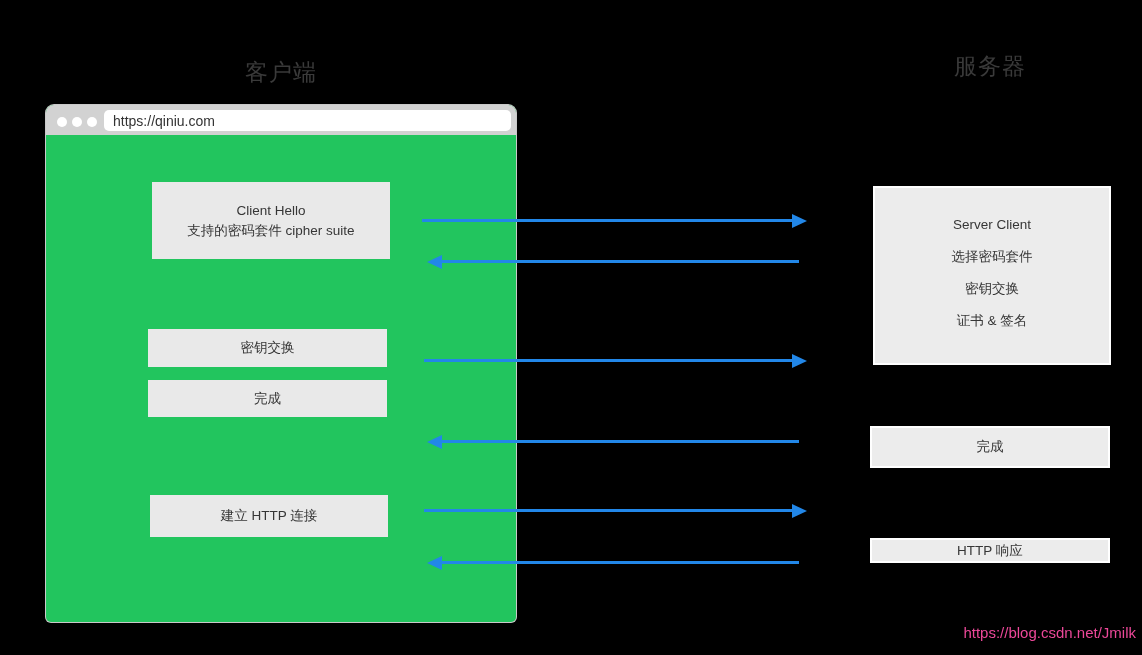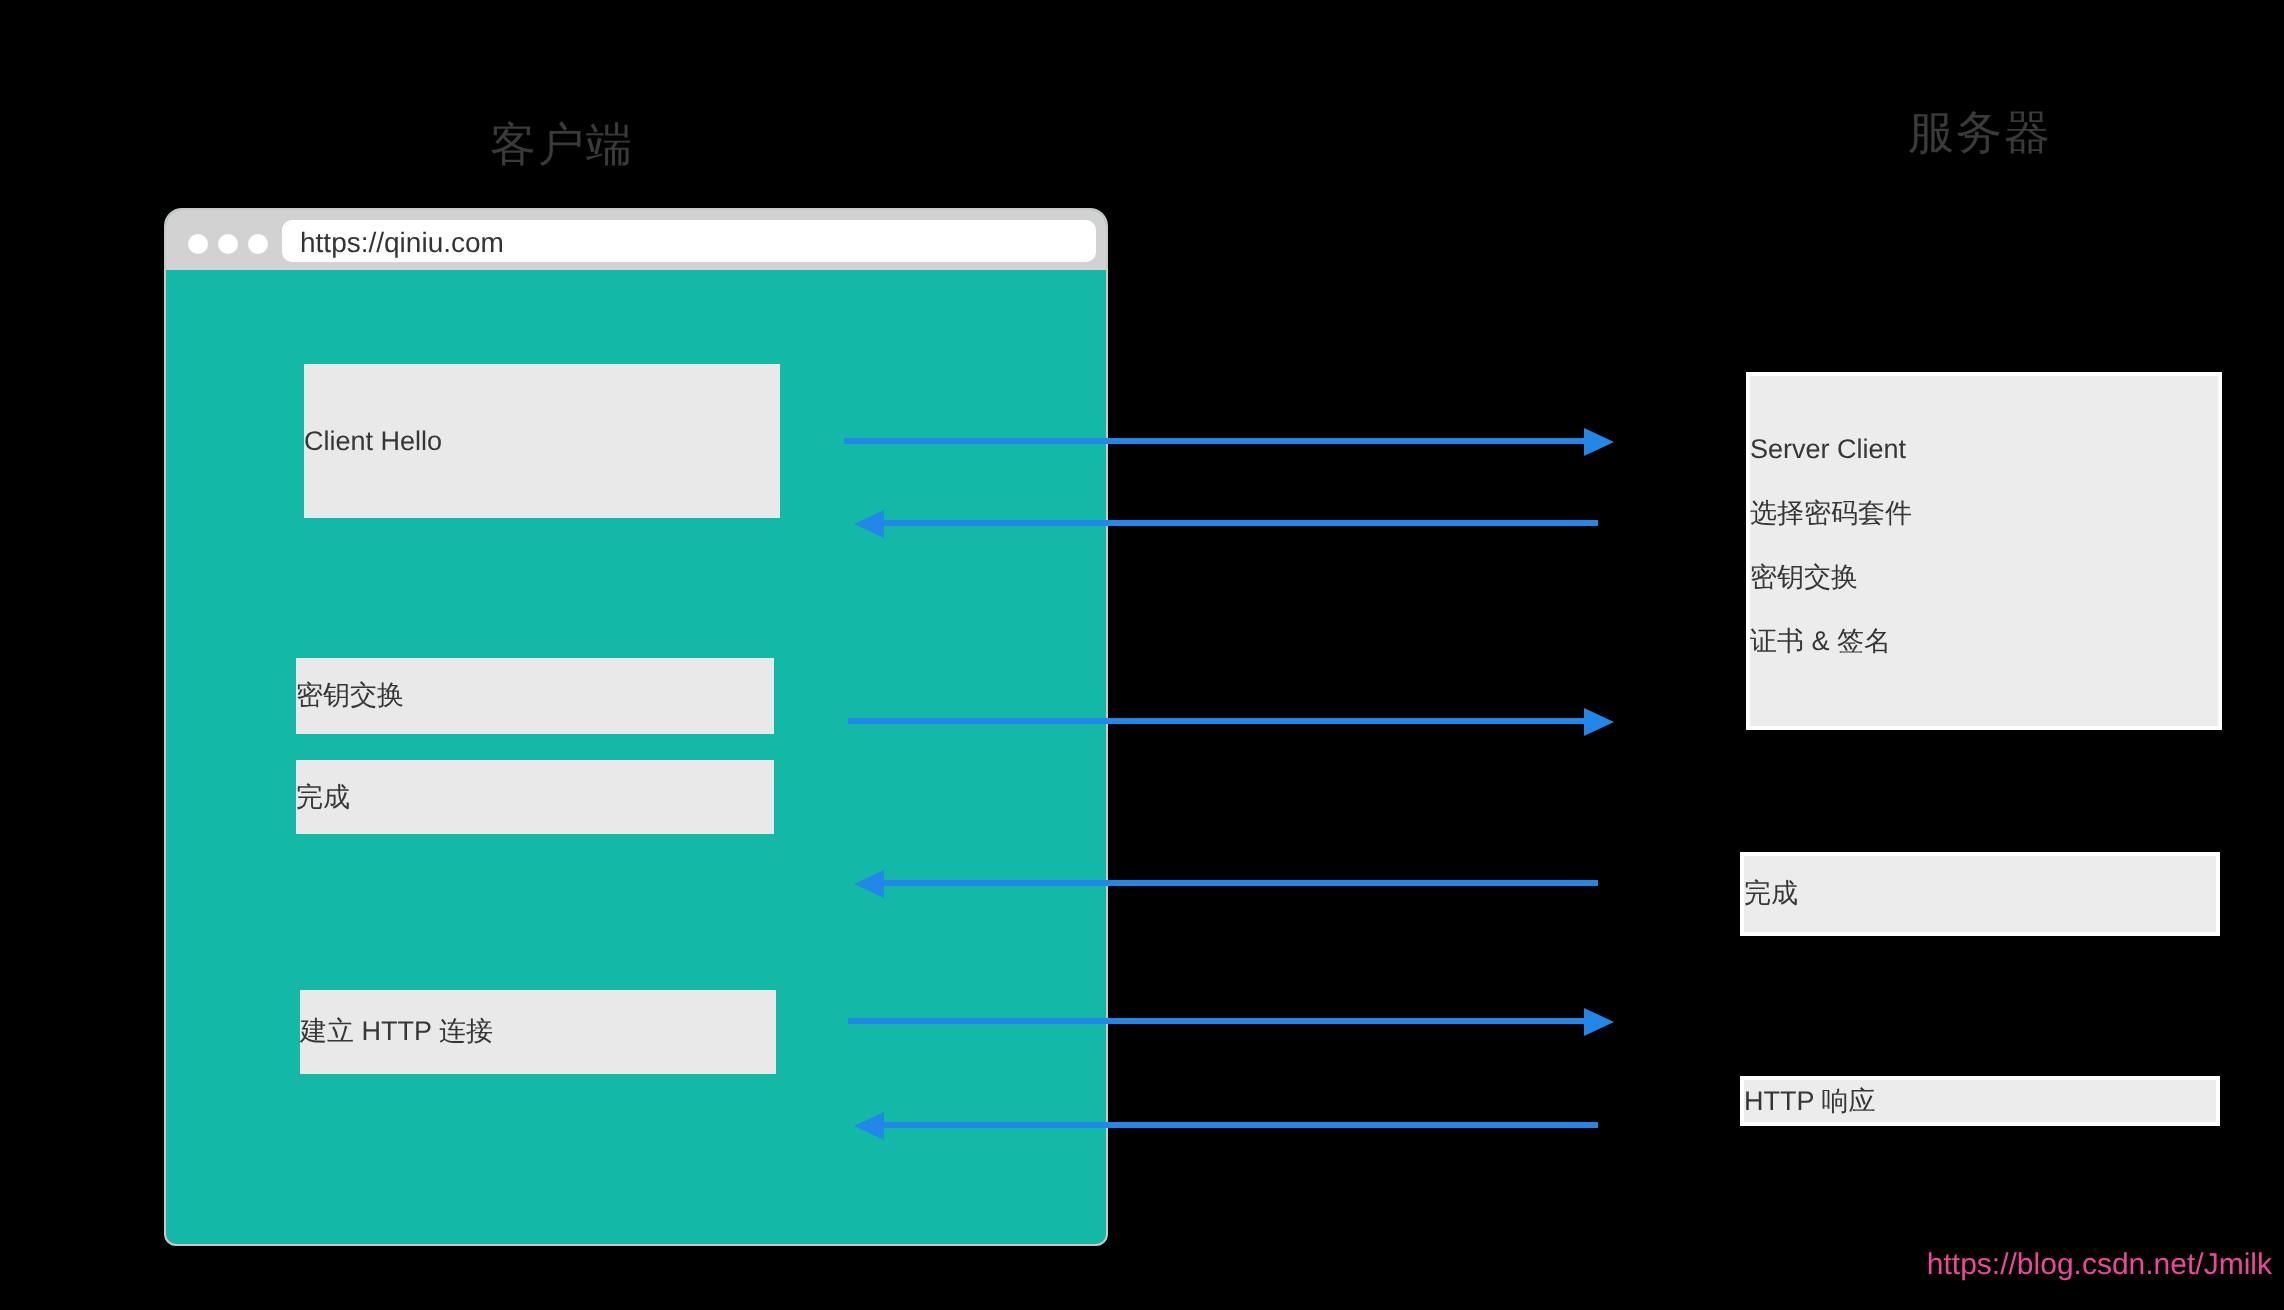--- a/index.html
+++ b/index.html
@@ -9,39 +9,38 @@
   }
   .heading{
     position:absolute;text-align:center;color:#3a3a3a;font-size:23px;letter-spacing:1px;
   }
   .client-heading{left:46px;top:57px;width:470px;}
   .server-heading{left:870px;top:51px;width:240px;}
 
   
   .browser{
     position:absolute;left:46px;top:105px;width:470px;height:517px;
-    background:#14b8a6;border-radius:8px 8px 5px 5px;
+    background:#22c55e;border-radius:8px 8px 5px 5px;
     box-shadow:0 0 0 1px #c9c9c9;
-    margin-left:37px;
   }
   .titlebar{
     position:relative;height:30px;background:#d2d2d2;border-radius:8px 8px 0 0;
   }
   .dots{position:absolute;left:11px;top:12px;display:flex;gap:5px;}
   .dot{width:10px;height:10px;border-radius:50%;background:#ffffff;}
   .urlbar{
     position:absolute;left:58px;top:5px;width:407px;height:21px;background:#ffffff;
     border-radius:5px;display:flex;align-items:center;padding-left:9px;box-sizing:border-box;
   }
   .urlbar span{font-size:14px;color:#333333;}
 
   
   .box{
     position:absolute;background:#e9e9e9;color:#363636;font-size:13.5px;
-    display:flex;flex-direction:column;align-items:flex-start;justify-content:center;
+    display:flex;flex-direction:column;align-items:center;justify-content:center;
     text-align:center;line-height:20px;box-sizing:border-box;
   }
   .server-box{background:#ececec;border:2px solid #ffffff;}
   .server-hello-box{
     justify-content:flex-start;padding-top:21px;line-height:32px;
   }
 
   
   .arrow{position:absolute;height:14px;}
   .shaft{position:absolute;top:5px;height:3px;background:#2287e8;}
@@ -70,20 +69,21 @@
         <span class="dot"></span>
       </div>
       <div class="urlbar">
         <span>https://qiniu.com</span>
       </div>
     </div>
   </div>
 
   <div class="box" style="left:152px;top:182px;width:238px;height:77px;">
     <div>Client Hello</div>
+    <div>支持的密码套件 cipher suite</div>
   </div>
   <div class="box" style="left:148px;top:329px;width:239px;height:38px;">密钥交换</div>
   <div class="box" style="left:148px;top:380px;width:239px;height:37px;">完成</div>
   <div class="box" style="left:150px;top:495px;width:238px;height:42px;">建立 HTTP 连接</div>
 
   <div class="box server-box server-hello-box" style="left:873px;top:186px;width:238px;height:179px;">
     <div>Server Client</div>
     <div>选择密码套件</div>
     <div>密钥交换</div>
     <div>证书 &amp; 签名</div>

